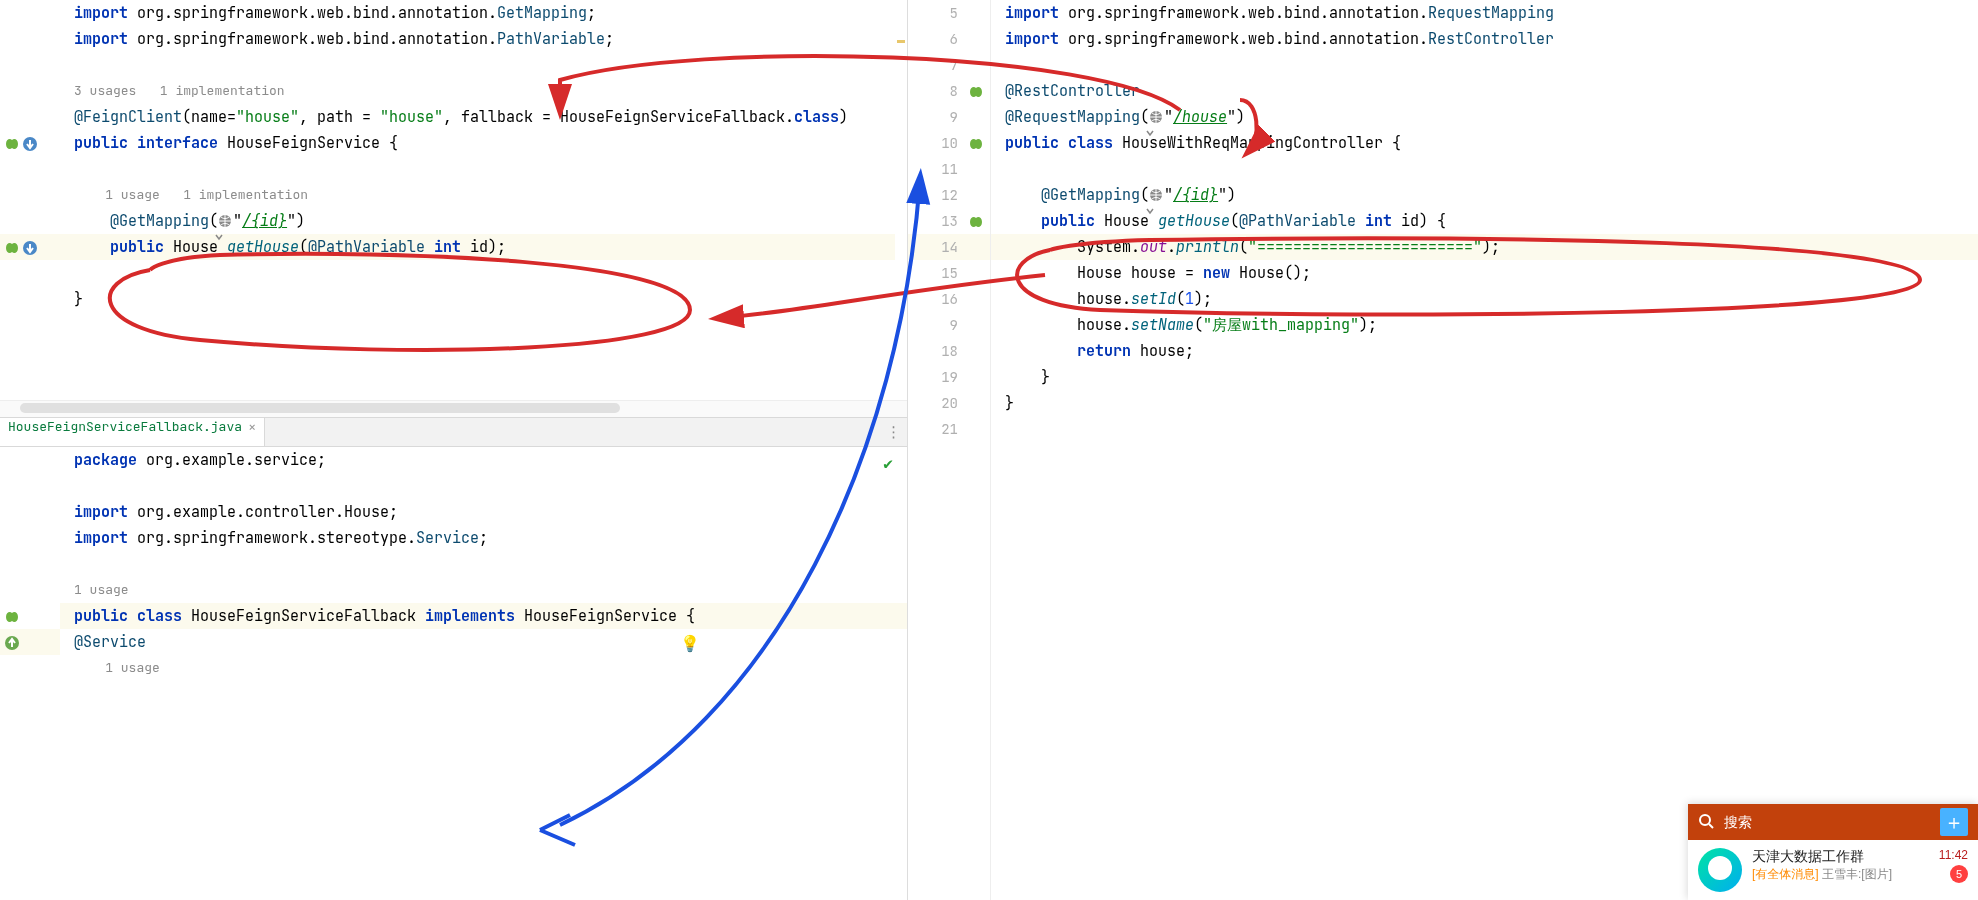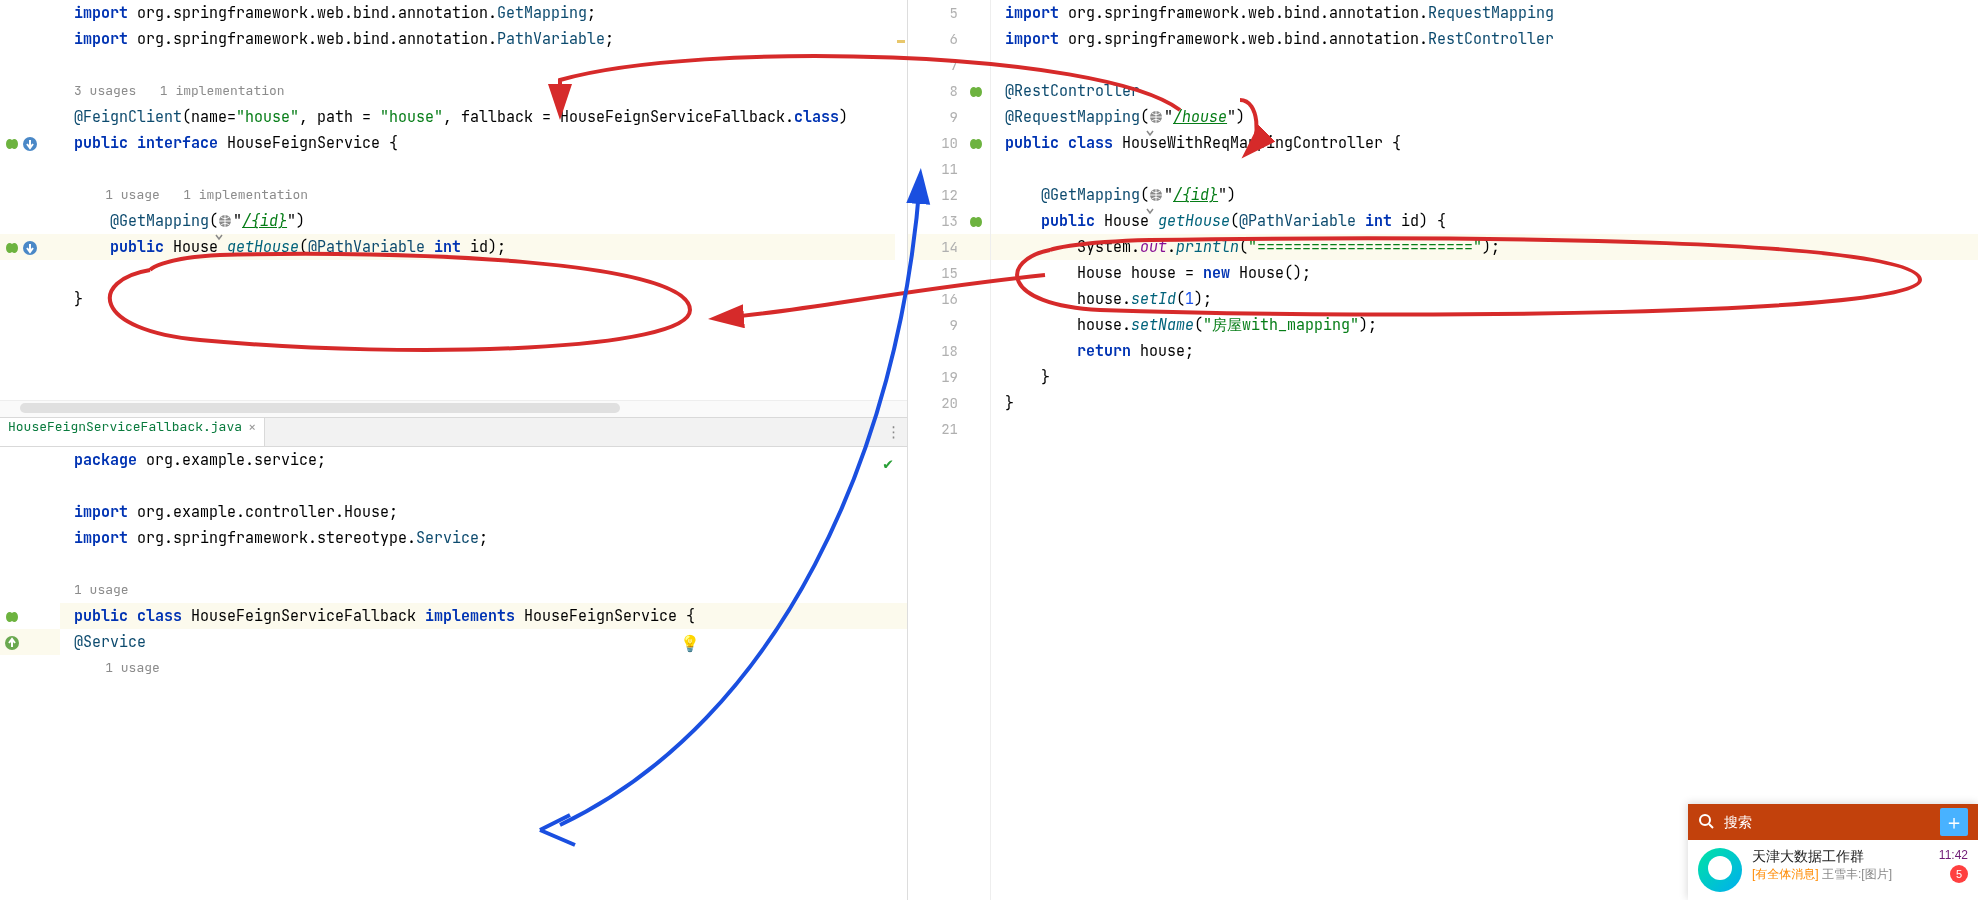--- a/index.html
+++ b/index.html
@@ -267,21 +267,21 @@
     background: #fff;
     border-radius: 50%;
     left: 10px;
     top: 8px;
   }
   .chat-text { flex: 1; min-width: 0; }
   .chat-title { font-size: 14px; color: #222; }
   .chat-sub { font-size: 12px; color: #888; white-space: nowrap; overflow: hidden; text-overflow: ellipsis; }
   .chat-sub .tag { color: #ff8a00; }
   .chat-meta { display:flex; flex-direction:column; align-items:flex-end; gap:3px; }
-  .chat-time { font-size: 12px; color: #701a75; }
+  .chat-time { font-size: 12px; color: #b91c1c; }
   .badge {
     background: #ff4040;
     color: #fff;
     border-radius: 50%;
     width: 18px;
     height: 18px;
     font-size: 11px;
     display: flex;
     align-items: center;
     justify-content: center;

